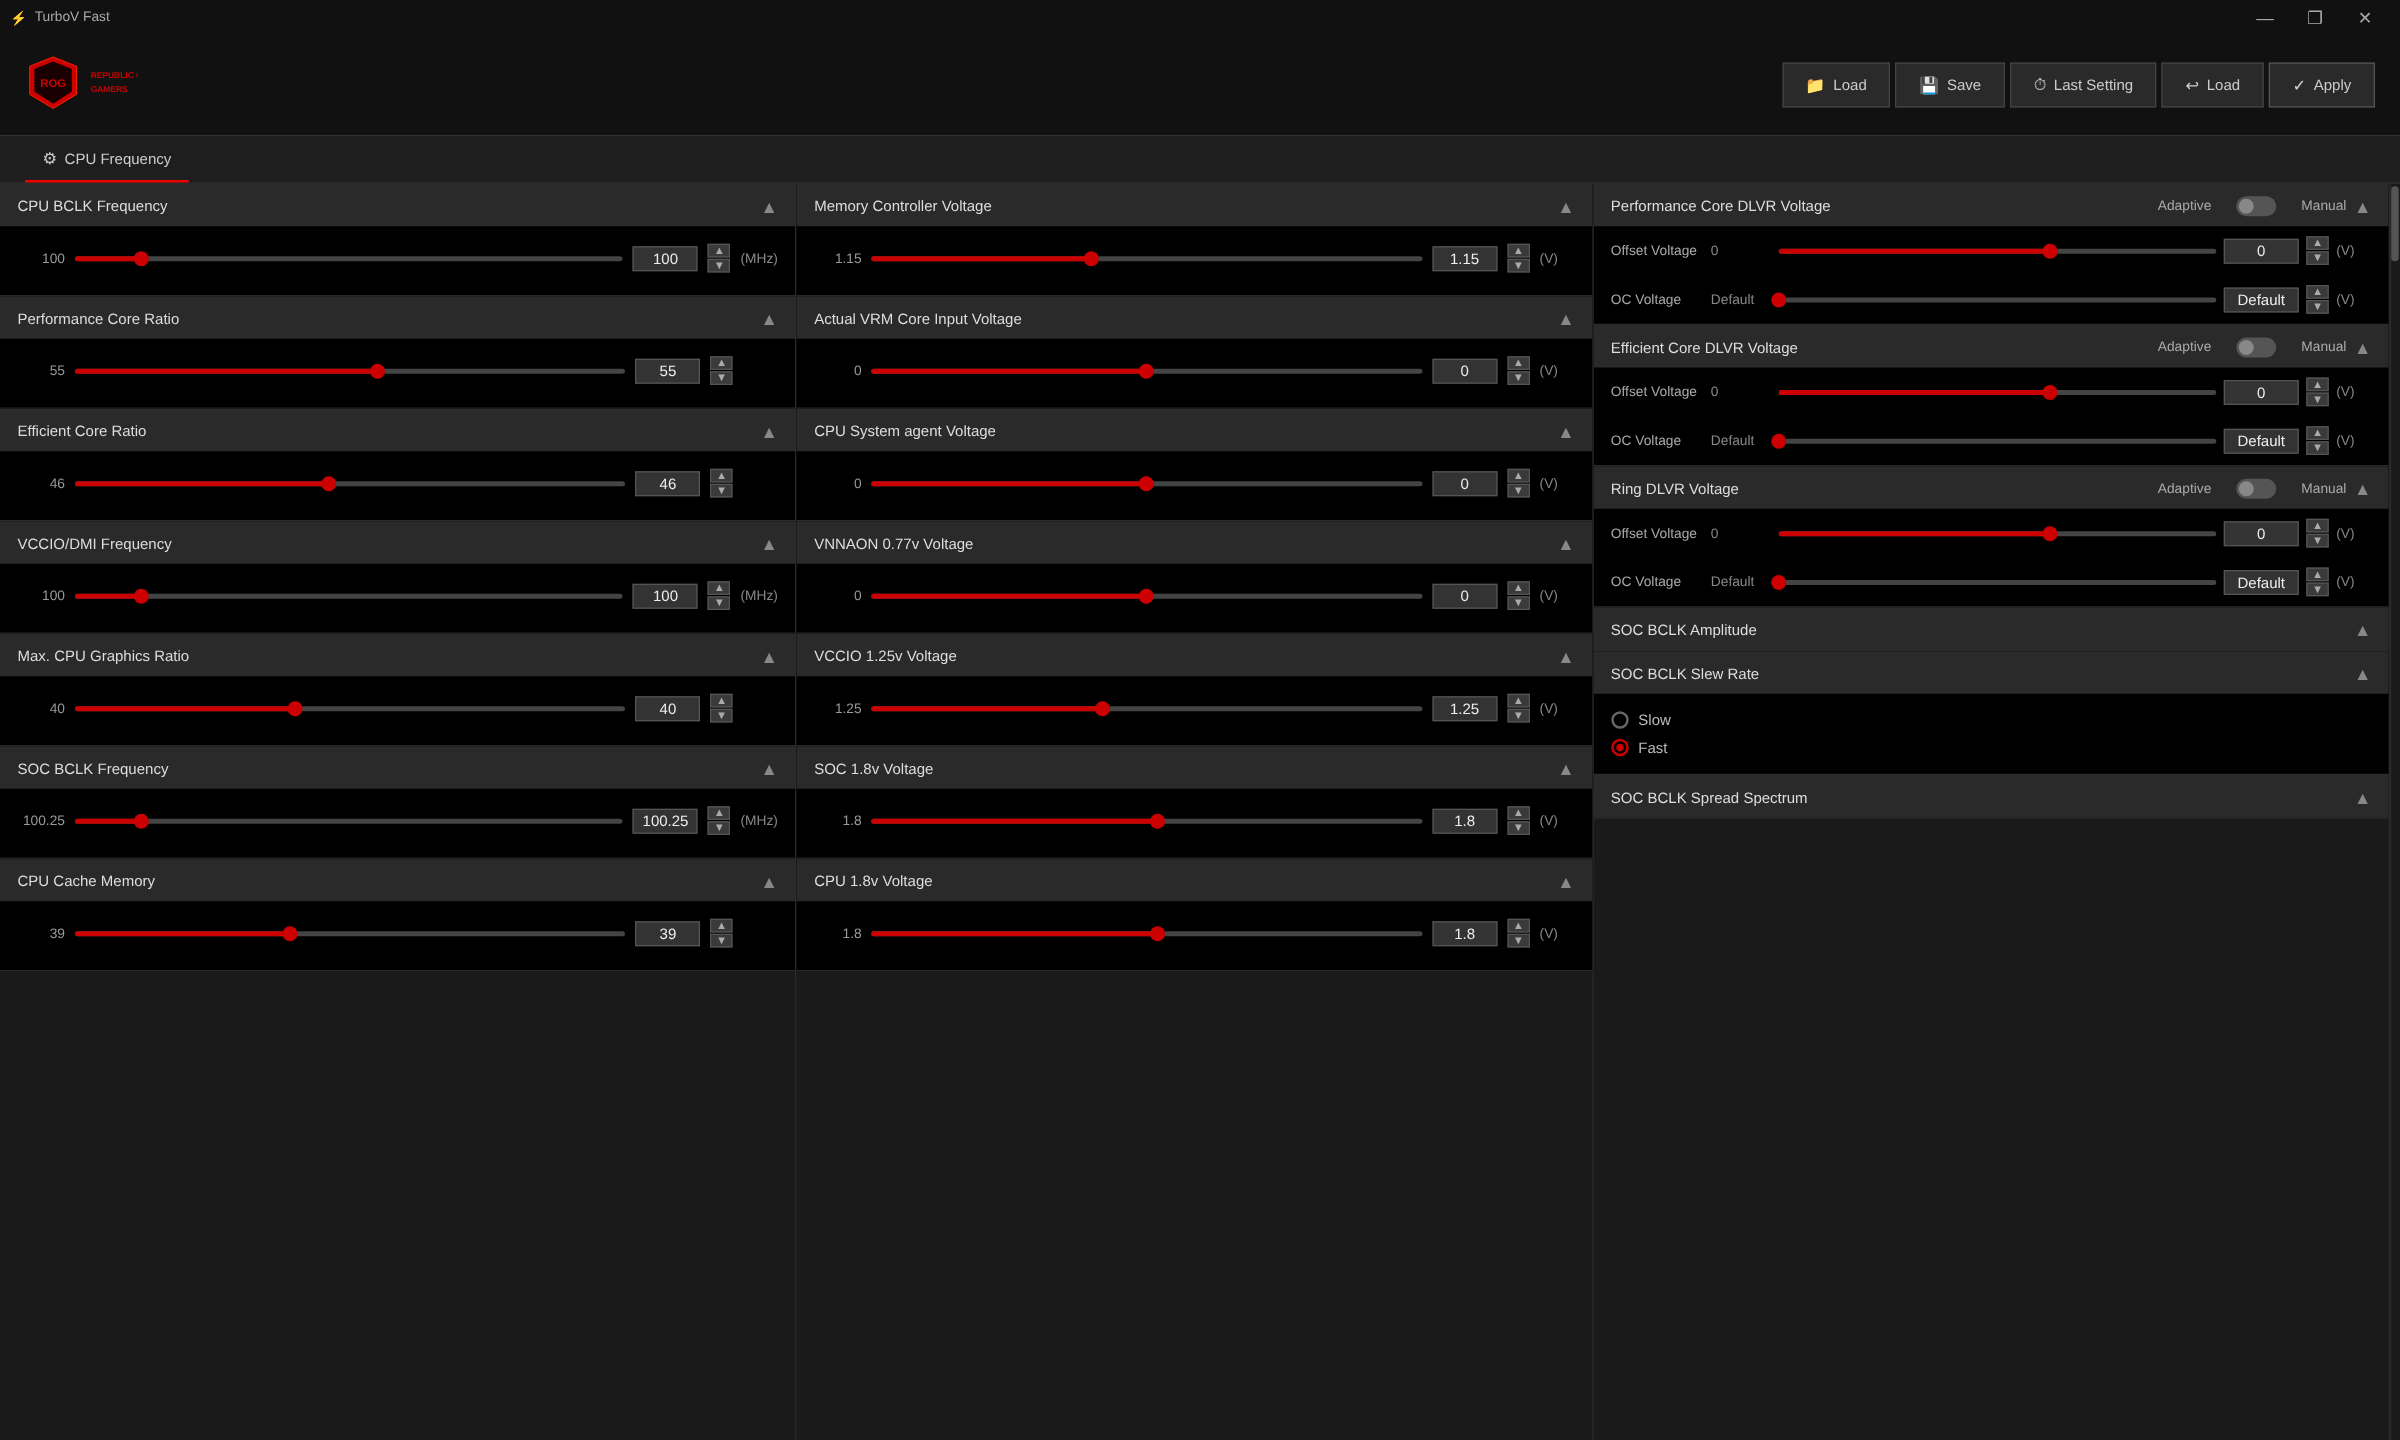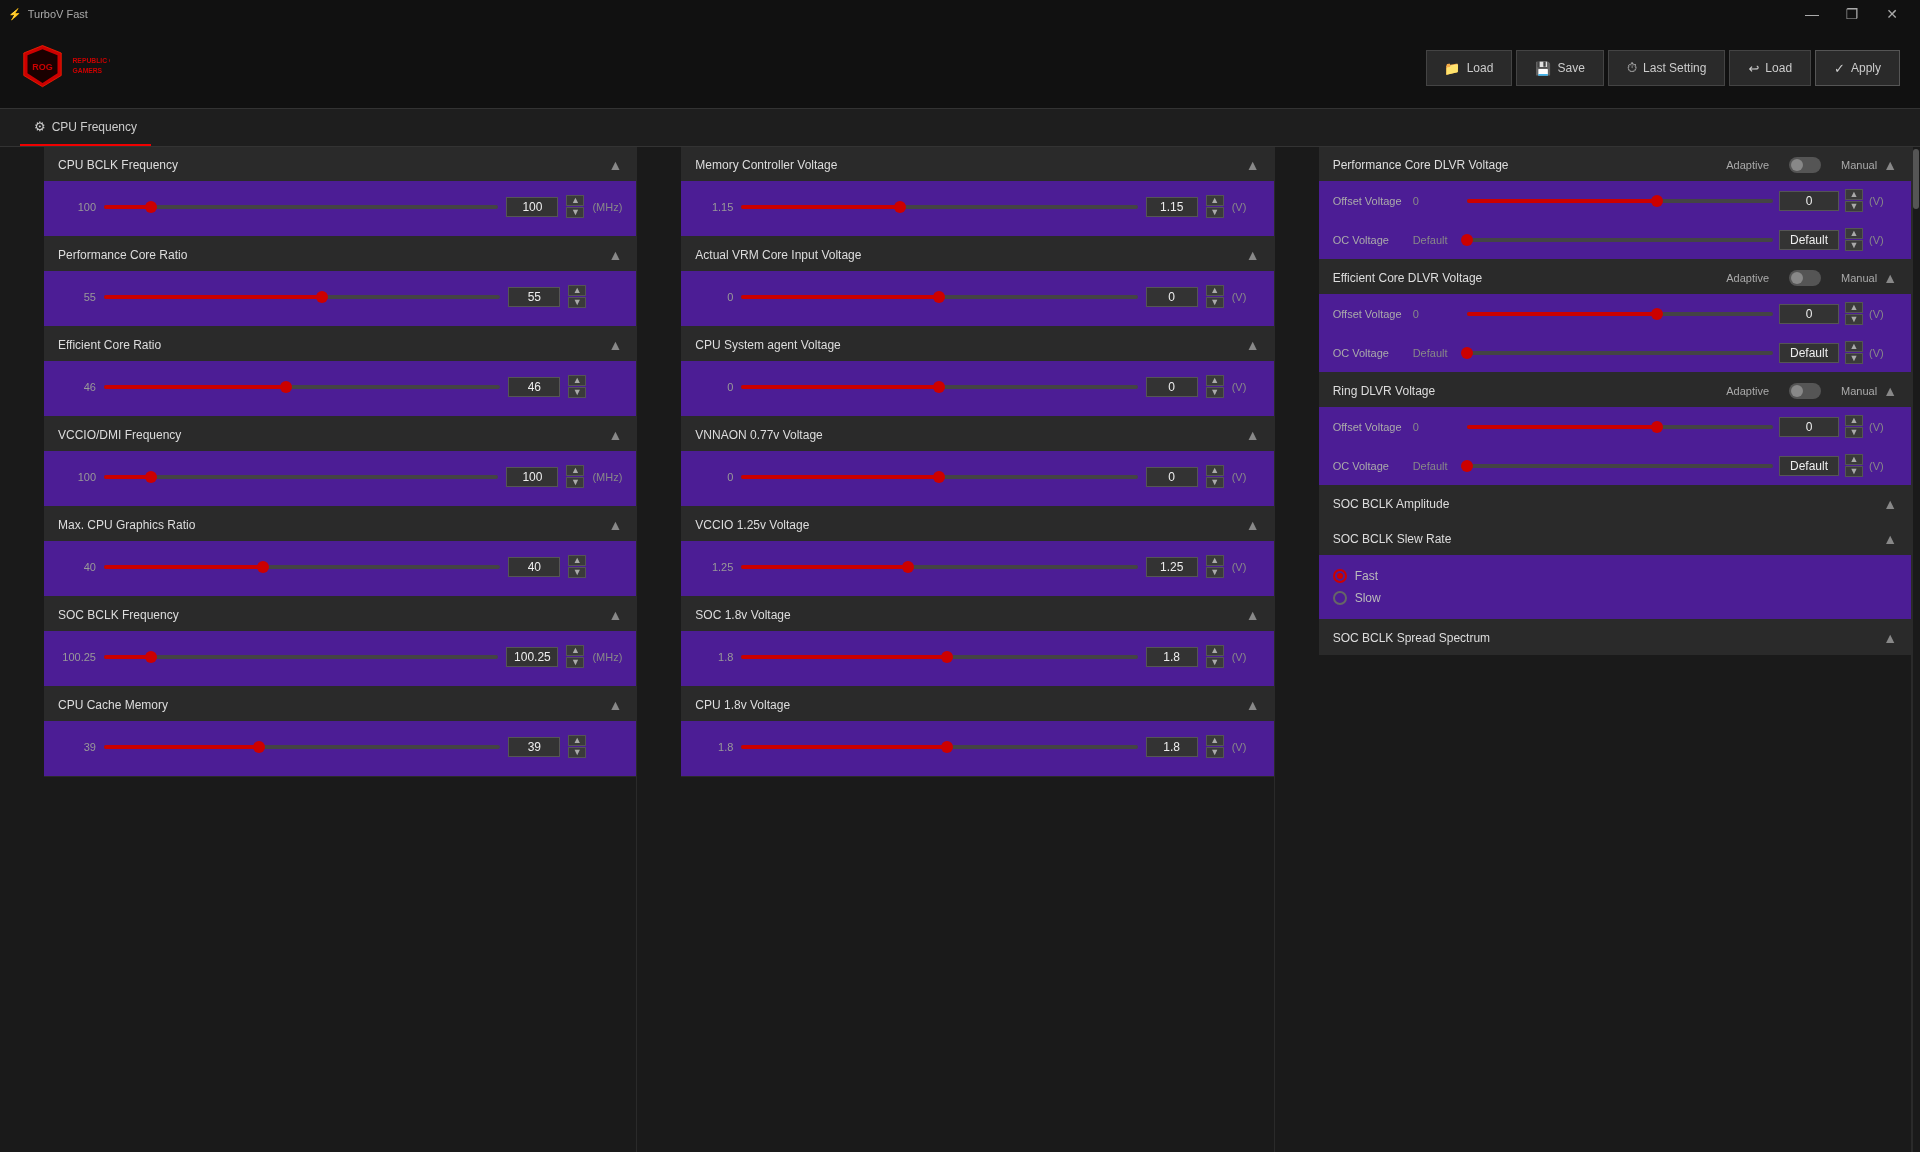--- a/index.html
+++ b/index.html
@@ -80,24 +80,23 @@
     }
     .column {
       flex: 1;
       overflow-y: auto;
       border-right: 1px solid #2a2a2a;
       padding: 0;
     }
     .column:last-child { border-right: none; }
 
     .section {
-      background: #4c1d95;
+      background: #000000;
       border-bottom: 1px solid #2a2a2a;
       padding: 0;
-      margin-left: 44px;
     }
     .section-header {
       display: flex; align-items: center; justify-content: space-between;
       padding: 10px 14px 8px 14px;
       background: #2a2a2a;
     }
     .section-title { font-size: 12px; color: #ddd; font-weight: 500; }
     .section-toggle { color: #888; cursor: pointer; font-size: 14px; }
     .section-body { padding: 8px 14px 12px 14px; }
     .section-header-with-toggle {
@@ -756,30 +755,30 @@
           <span class="section-toggle">▲</span>
         </div>
         </div>
       <div class="section">
         <div class="section-header">
           <span class="section-title">SOC BCLK Slew Rate</span>
           <span class="section-toggle">▲</span>
         </div>
         <div class="radio-group">
           <div class="radio-item">
+            <div class="radio-circle">
+              
+            </div>
+            <span>Slow</span>
+          </div>
+          <div class="radio-item">
             <div class="radio-circle selected">
               <div class="radio-dot"></div>
             </div>
             <span>Fast</span>
-          </div>
-          <div class="radio-item">
-            <div class="radio-circle">
-              
-            </div>
-            <span>Slow</span>
           </div>
           </div>
         </div>
       <div class="section">
         <div class="section-header">
           <span class="section-title">SOC BCLK Spread Spectrum</span>
           <span class="section-toggle">▲</span>
         </div>
       </div>
       </div>

